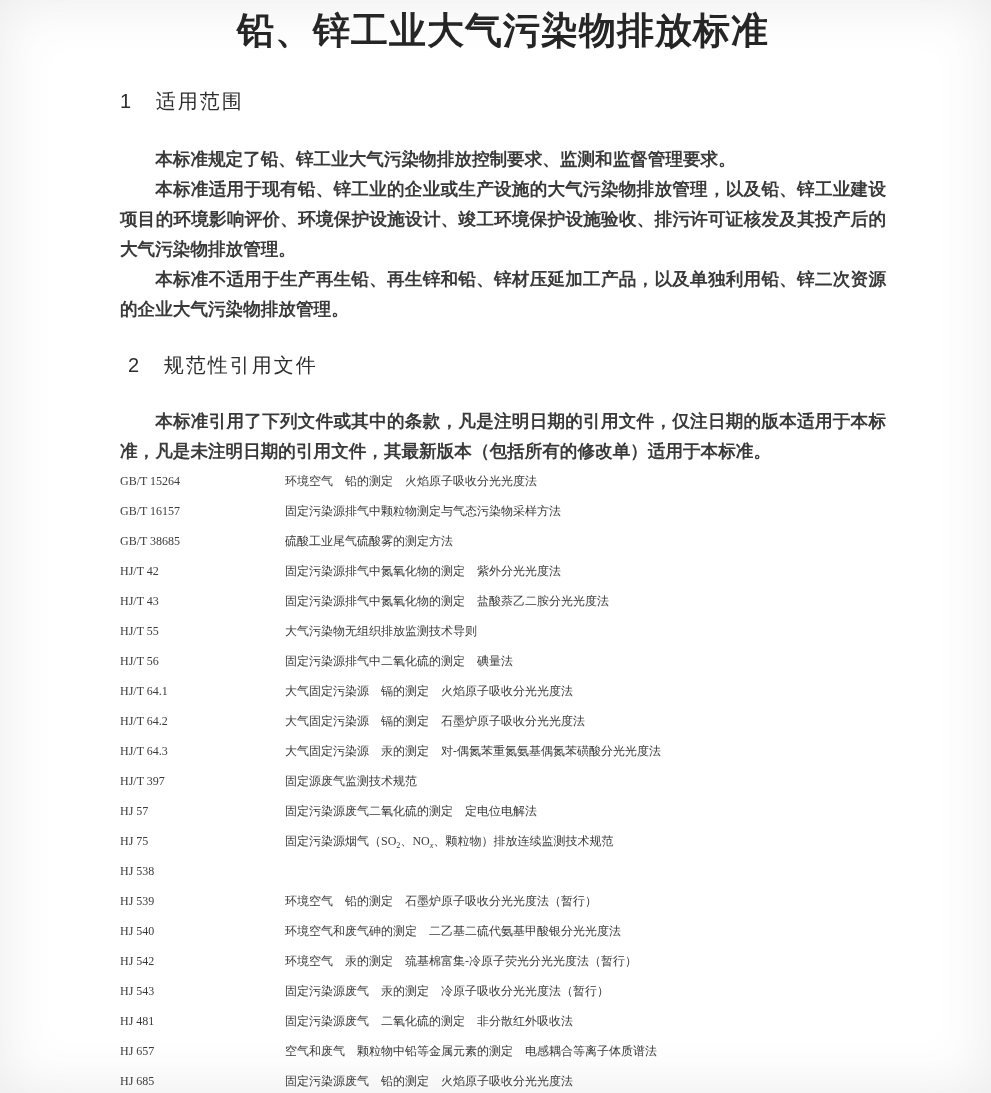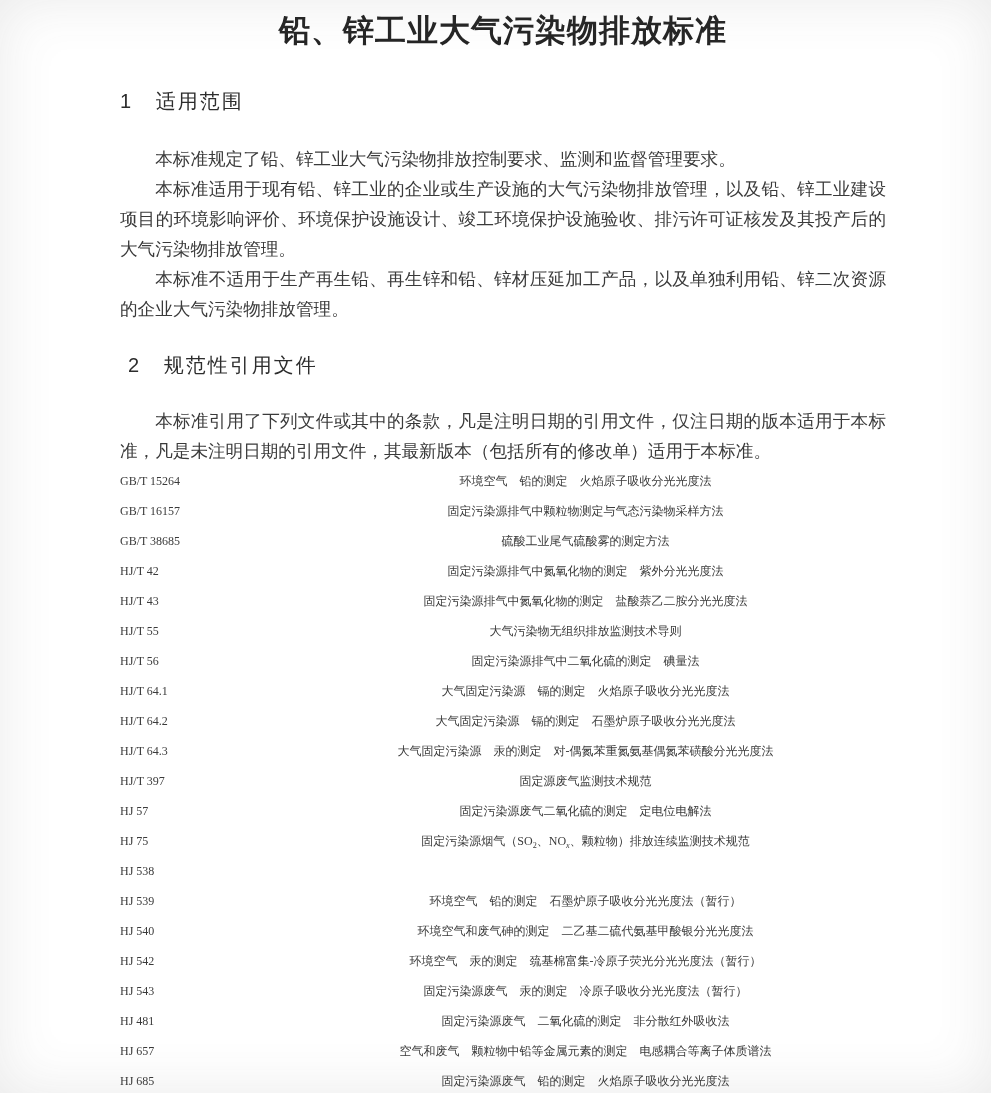--- a/index.html
+++ b/index.html
@@ -24,21 +24,21 @@
     position: absolute;
     left: 0; top: 0; right: 0; bottom: 0;
     pointer-events: none;
     box-shadow: inset 0 0 55px rgba(80,80,80,0.12);
   }
   .doc-title {
     margin: 0;
     text-align: center;
     font-family: "Liberation Sans", "DejaVu Sans", sans-serif;
     font-weight: bold;
-    font-size: 31px;
+    font-size: 37px;
     line-height: 38px;
     letter-spacing: 1px;
     color: #262626;
   }
   .sec-heading {
     margin: 36px 0 0 0;
     font-family: "Liberation Sans", "DejaVu Sans", sans-serif;
     font-weight: normal;
     font-size: 20px;
     line-height: 30px;
@@ -57,39 +57,39 @@
   .paragraphs {
     margin-top: 28px;
   }
   .para {
     margin: 0;
     font-size: 17.6px;
     line-height: 30px;
     text-align: justify;
     text-indent: 2em;
     color: #3a3a3a;
+    font-weight: bold;
   }
   .intro {
     margin-top: 26px;
   }
   .ref-list {
     margin: 0;
   }
   .ref-row {
     display: flex;
     font-size: 12px;
     line-height: 30px;
     color: #3a3a3a;
   }
   .ref-code {
     flex: 0 0 165px;
   }
   .ref-title {
     flex: 1 1 auto;
-    text-align: center;
   }
   .ref-title sub {
     font-size: 68%;
     line-height: 0;
   }
 </style>
 </head>
 <body>
 
 <div class="page">

